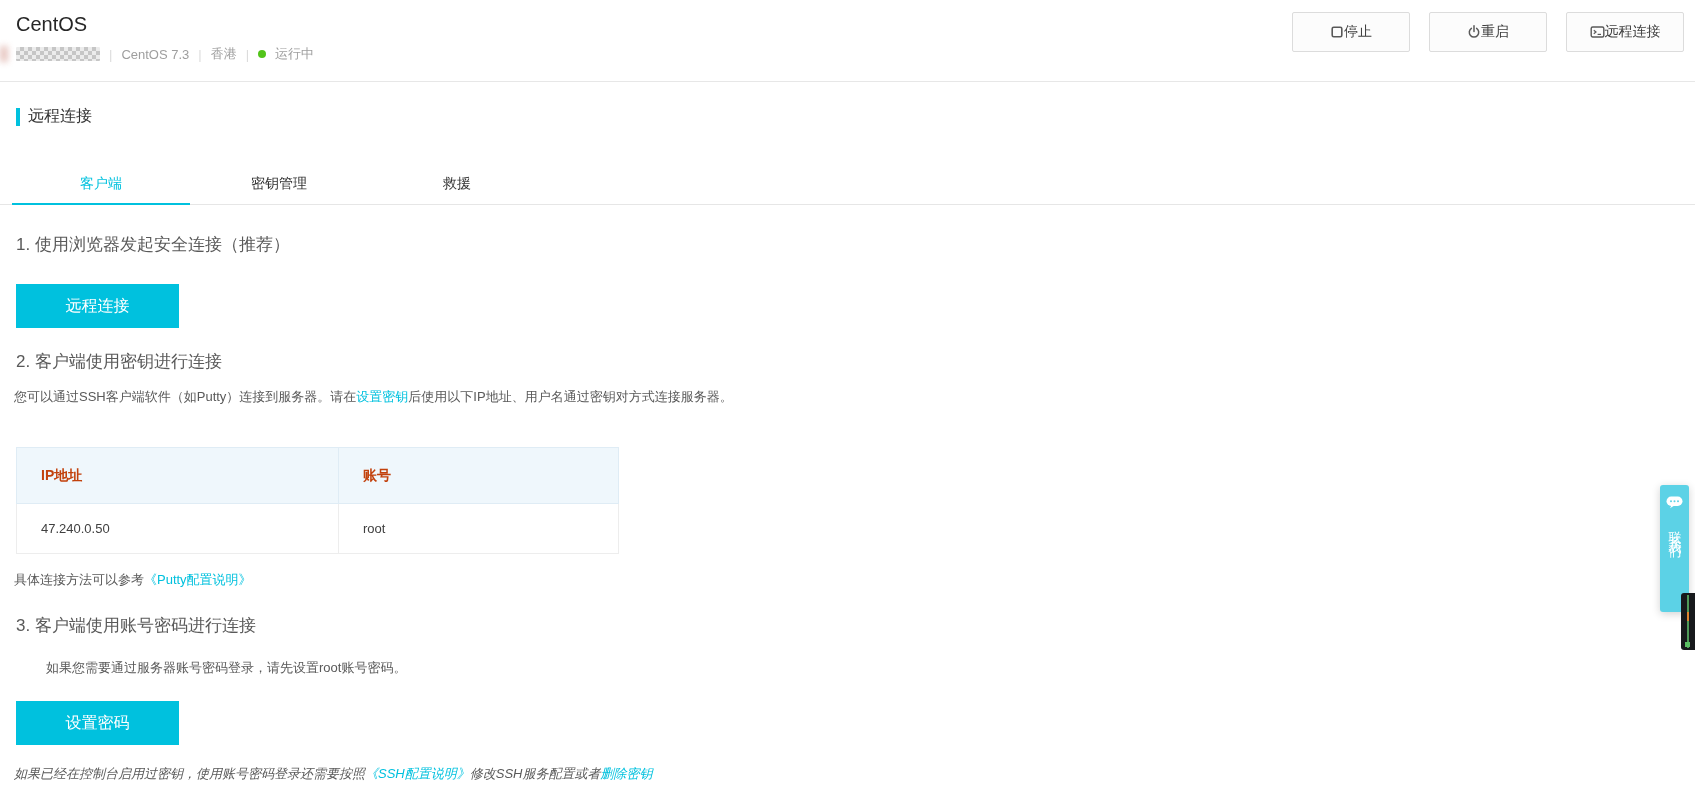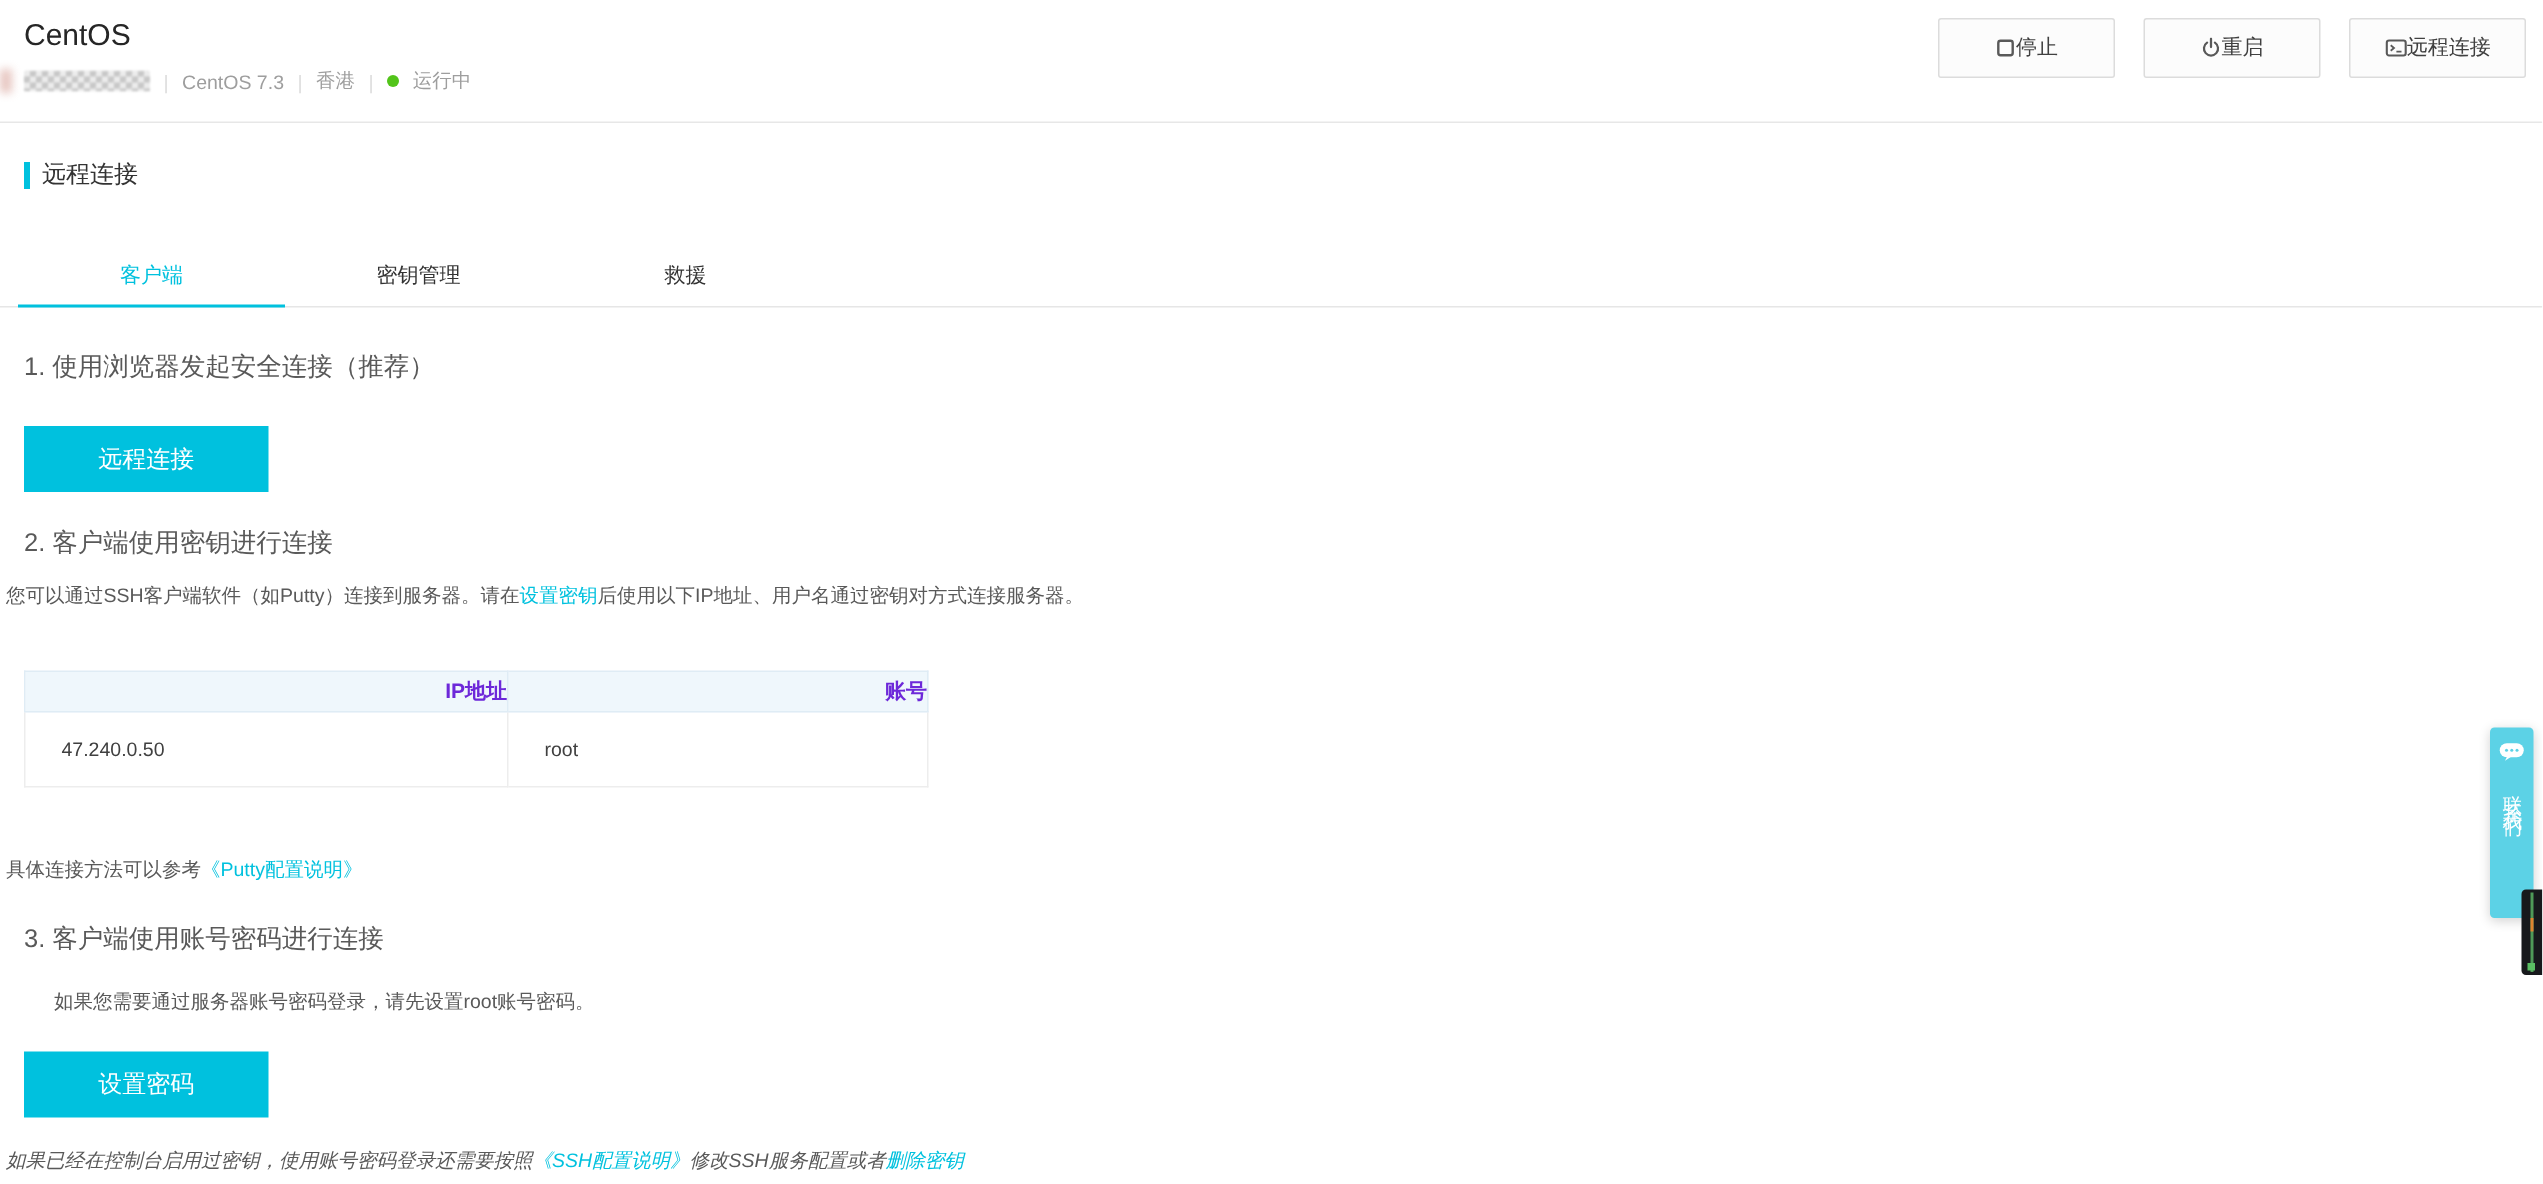--- a/index.html
+++ b/index.html
@@ -40,34 +40,34 @@
   .tab{position:absolute;top:0;width:178px;height:38px;line-height:34px;text-align:center;
         font-size:14px;color:#333;cursor:pointer;}
   .tab.active{color:#00c1de;}
   .tab.active::after{content:"";position:absolute;left:0;right:0;bottom:-1px;height:2px;
         background:#00c1de;}
   .tab1{left:12px;} .tab2{left:190px;} .tab3{left:368px;}
 
   
   .step-h{position:absolute;left:16px;font-size:17px;color:#595959;font-weight:400;margin:0;}
   .h-step1{top:233px;} .h-step2{top:350px;} .h-step3{top:614px;}
-  .para{position:absolute;left:4px;font-size:13px;color:#595959;line-height:17px;}
+  .para{position:absolute;left:14px;font-size:13px;color:#595959;line-height:17px;}
   .p-step2{top:388px;} .p-note2{top:571px;} .p-step3{top:659px;margin-left:32px;} .p-note3{top:765px;font-style:italic;}
   .link{color:#00c1de;text-decoration:none;cursor:pointer;}
 
   .btn-primary{position:absolute;left:16px;width:163px;height:44px;background:#00c1de;
         border:none;border-radius:0;color:#fff;font-size:16px;cursor:pointer;
         font-family:inherit;display:flex;align-items:center;justify-content:center;}
   .btn-remote{top:284px;} .btn-pwd{top:701px;}
 
   
   .conn-table{position:absolute;left:16px;top:447px;border-collapse:collapse;}
-  .conn-table th{width:322px;height:27px;box-sizing:border-box;background:#eff7fc;
-        border:1px solid #dfecf5;padding:0 0 0 24px;text-align:right;font-size:14px;
-        color:#6d28d9;font-weight:700;}
+  .conn-table th{width:322px;height:56px;box-sizing:border-box;background:#eff7fc;
+        border:1px solid #dfecf5;padding:0 0 0 24px;text-align:left;font-size:14px;
+        color:#c2410c;font-weight:700;}
   .conn-table th+th{width:280px;}
   .conn-table td{height:50px;box-sizing:border-box;background:#fff;border:1px solid #ededed;
         padding:0 0 0 24px;font-size:13px;color:#404040;}
 
   
   .contact{position:absolute;right:6px;top:485px;width:29px;height:127px;background:#5cd2e6;
         border-radius:3px;box-shadow:0 2px 8px rgba(0,0,0,.18);display:flex;
         flex-direction:column;align-items:center;padding-top:10px;box-sizing:border-box;
         cursor:pointer;}
   .contact-label{margin-top:7px;writing-mode:vertical-rl;text-orientation:upright;

